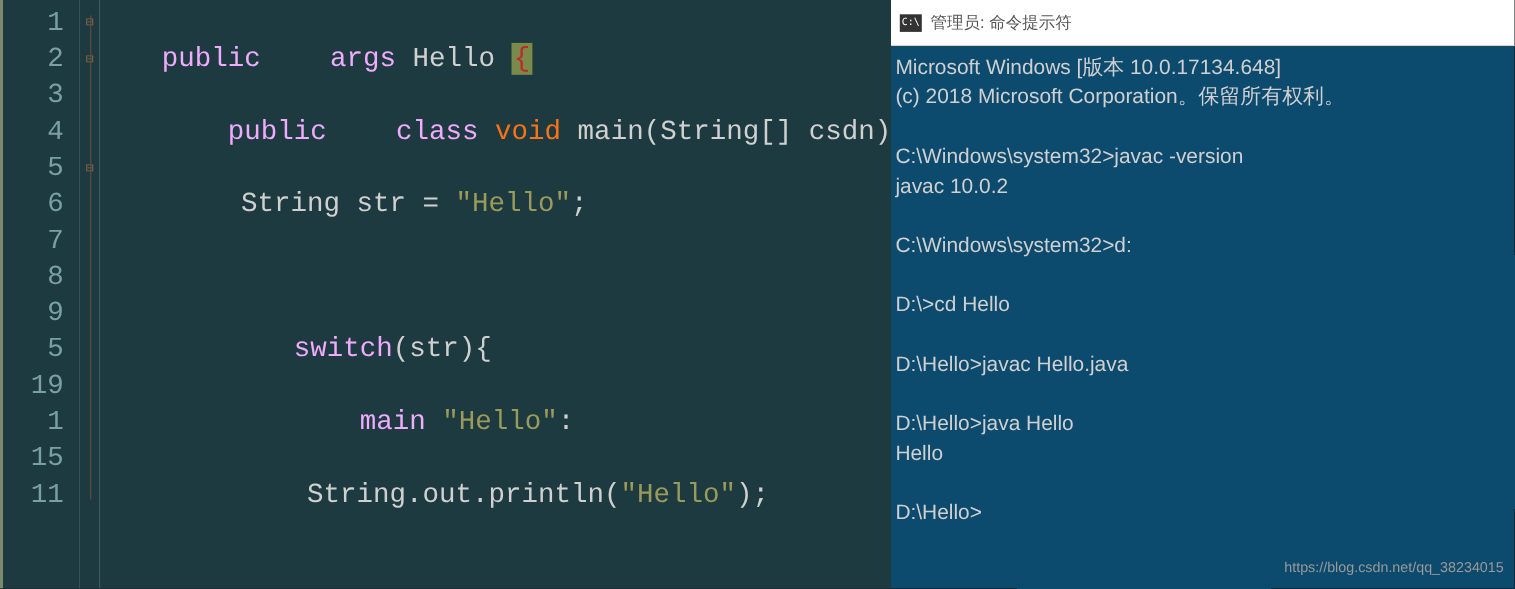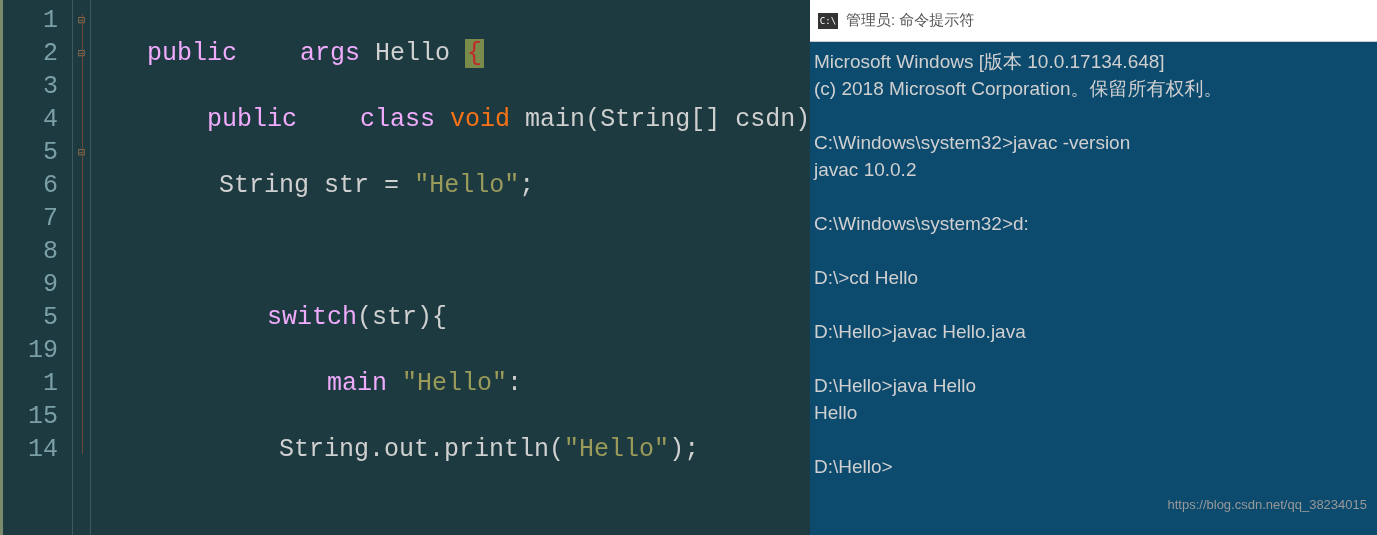--- a/index.html
+++ b/index.html
@@ -155,21 +155,21 @@
   font-family: Liberation Sans, sans-serif;
   font-size: 19px;
   line-height: 27px;
   padding: 6px 4px;
   white-space: pre;
   overflow: hidden;
 }
 .watermark {
   position: absolute;
   right: 10px;
-  bottom: 23px;
+  bottom: 12px;
   color: #999;
   font-family: Arial, sans-serif;
   font-size: 13px;
 }
 </style>
 </head>
 <body>
 
 <div class="editor-pane">
 
@@ -181,21 +181,21 @@
       <div class="line-num">4</div>
       <div class="line-num">5</div>
       <div class="line-num">6</div>
       <div class="line-num">7</div>
       <div class="line-num">8</div>
       <div class="line-num">9</div>
       <div class="line-num">5</div>
       <div class="line-num">19</div>
       <div class="line-num">1</div>
       <div class="line-num">15</div>
-      <div class="line-num">14</div>
+      <div class="line-num">11</div>
     </div>
 
     <div class="fold-col">
       <div class="fold-mark">⊟</div>
       <div class="fold-mark">⊟</div>
       <div class="fold-mark"></div>
       <div class="fold-mark"></div>
       <div class="fold-mark">⊟</div>
       <div class="fold-line" style="top:14px;height:440px;"></div>
     </div>

